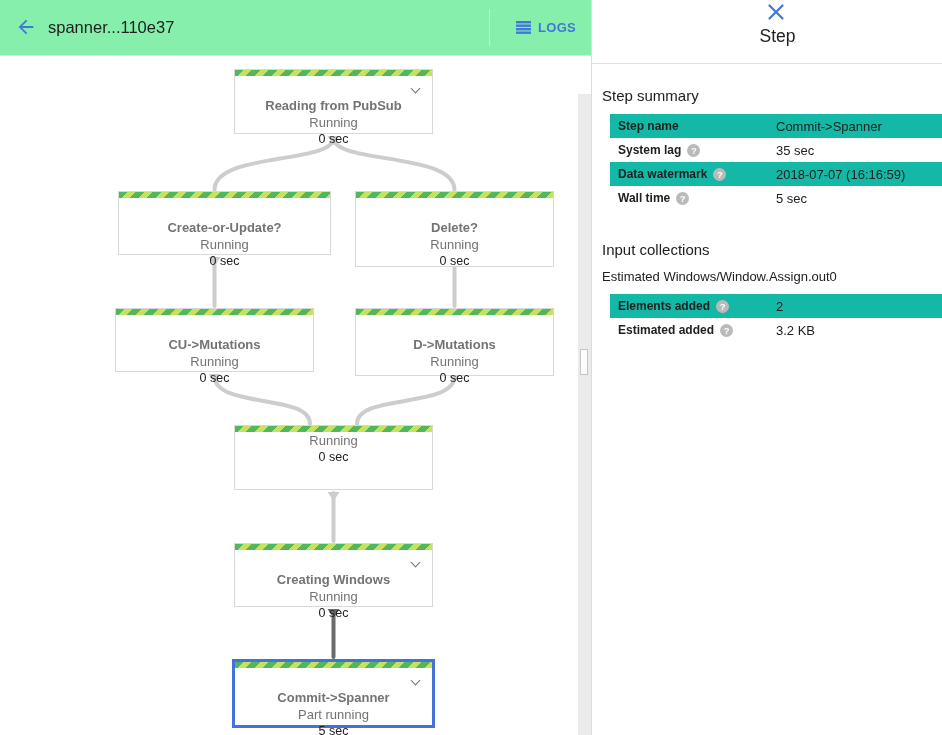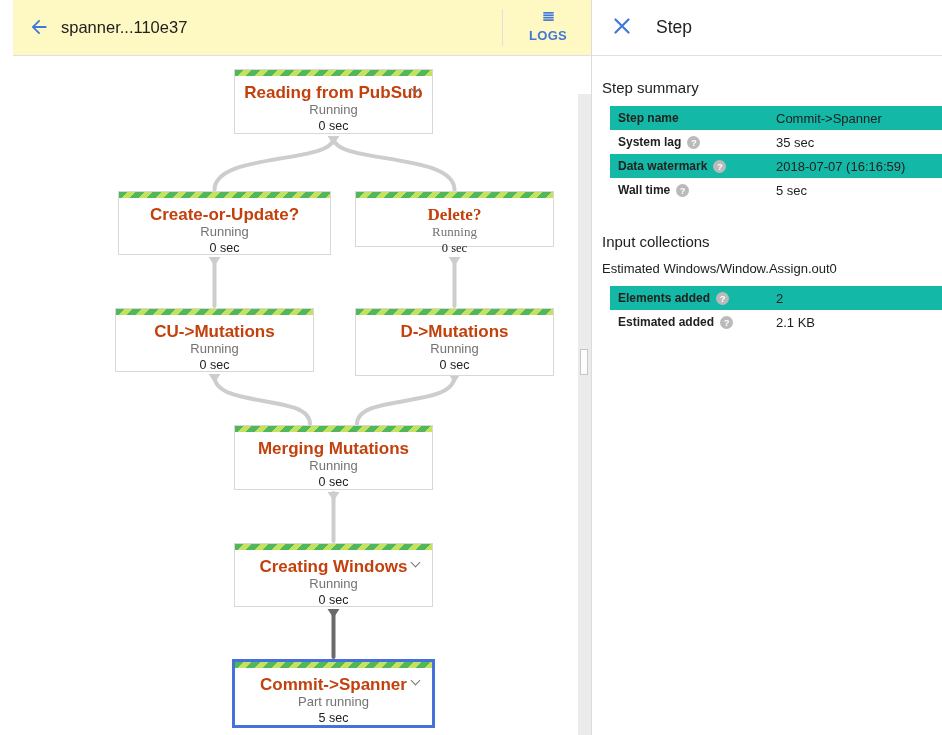--- a/index.html
+++ b/index.html
@@ -1,53 +1,53 @@
 <!DOCTYPE html>
 <html><head>
 <meta charset="utf-8">
 <style>
   * { margin:0; padding:0; box-sizing:border-box; }
   html,body { width:942px; height:735px; background:#fff; overflow:hidden;
               font-family:"Liberation Sans", sans-serif; color:#212121; }
   .wrap { position:relative; width:942px; height:735px; }
 
   
-  .topbar { position:absolute; left:13px; top:0; width:592px; height:56px;
-            background:#fef9c3; border-bottom:1px solid #e0e0e0; }
+  .topbar { position:absolute; left:0; top:0; width:592px; height:56px;
+            background:#86efac; border-bottom:1px solid #e0e0e0; }
   .back-btn { position:absolute; left:12px; top:14px; width:28px; height:28px;
               border:none; background:transparent; cursor:pointer; }
   .job-title { position:absolute; left:48px; top:0; line-height:55px;
                font-size:16.5px; color:#212121; }
   .topbar-divider { position:absolute; left:489px; top:9px; width:1px; height:37px; background:#e0e0e0; }
   .logs-btn { position:absolute; left:506px; top:12px; height:31px; padding:0 10px;
               display:flex; align-items:center; gap:7px; border:none; background:transparent;
               color:#4277da; font-weight:bold; font-size:13px; letter-spacing:.3px; cursor:pointer;
-              font-family:"Liberation Sans", sans-serif;flex-direction:column; }
+              font-family:"Liberation Sans", sans-serif; }
 
   
   .graph-area { position:absolute; left:0; top:56px; width:591px; height:679px; background:#fff; }
   .edges { position:absolute; left:0; top:0; }
   .gnode { position:absolute; background:#fff; border:1px solid #d8d8d8; text-align:center; cursor:pointer; }
   .gnode.selected { border:3px solid #4472da; }
   .stripe { height:6px; width:100%;
             background:repeating-linear-gradient(135deg,#52b75c 0 6px,#c3e25e 6px 12px); }
-  .gnode .ntitle { margin-top:9px; font-size:17px; font-weight:bold; color:#c2410c; line-height:16px; }
+  .gnode .ntitle { margin-top:22px; font-size:13px; font-weight:bold; color:#737373; line-height:16px; }
   .gnode .nstatus { font-size:13px; color:#737373; line-height:17px; }
   .gnode .ntime { font-size:12.5px; color:#212121; line-height:16px; }
   .chev { position:absolute; right:13px; top:15px; width:7px; height:7px;
           border-right:1.7px solid #757575; border-bottom:1.7px solid #757575;
           transform:rotate(45deg); cursor:pointer; }
   .scroll-track { position:absolute; left:578px; top:38px; width:13px; height:641px; background:#ebebeb; }
   .scroll-thumb { position:absolute; left:2px; top:255px; width:8px; height:26px;
                   background:#fdfdfd; border:1px solid #c6c6c6; }
 
   
   .side-panel { position:absolute; left:591px; top:0; width:351px; height:735px;
                 background:#fff; border-left:1px solid #dcdcdc; }
-  .panel-header { height:56px; border-bottom:1px solid #e0e0e0; display:flex; align-items:center; }
+  .panel-header { height:64px; border-bottom:1px solid #e0e0e0; display:flex; align-items:center;flex-direction:column; }
   .close-btn { margin-left:17px; width:26px; height:26px; border:none; background:transparent; cursor:pointer; }
   .panel-title { margin-left:21px; font-size:17.5px; color:#212121; }
   .panel-body { padding:23px 0 0 10px; }
   .sec-heading { font-size:15px; font-weight:normal; color:#212121; }
   .kv-table { margin:10px 0 0 8px; }
   .kv-row { display:flex; align-items:center; height:24px; padding-left:8px; }
   .kv-row.odd { background:#14b8a6; }
   .kv-label { flex:0 0 158px; display:flex; align-items:center; gap:6px;
               font-size:12px; font-weight:bold; color:#212121; }
   .help-icon { display:inline-block; width:13px; height:13px; border-radius:50%;
@@ -111,41 +111,40 @@
           <div class="nstatus">Running</div>
           <div class="ntime">0 sec</div>
           <span class="chev"></span>
         </div>
         <div class="gnode" style="left: 118px; top: 135px; width: 213px; height: 64px;">
           <div class="stripe"></div>
           <div class="ntitle">Create-or-Update?</div>
           <div class="nstatus">Running</div>
           <div class="ntime">0 sec</div>
         </div>
-        <div class="gnode" style="left: 355px; top: 135px; width: 199px; height: 56px; font-family: Liberation Serif, serif;">
+        <div class="gnode" style="left: 355px; top: 135px; width: 199px; height: 76px;">
           <div class="stripe"></div>
           <div class="ntitle">Delete?</div>
           <div class="nstatus">Running</div>
           <div class="ntime">0 sec</div>
         </div>
         <div class="gnode" style="left: 115px; top: 252px; width: 199px; height: 64px;">
           <div class="stripe"></div>
           <div class="ntitle">CU-&gt;Mutations</div>
           <div class="nstatus">Running</div>
           <div class="ntime">0 sec</div>
         </div>
         <div class="gnode" style="left: 355px; top: 252px; width: 199px; height: 68px;">
           <div class="stripe"></div>
           <div class="ntitle">D-&gt;Mutations</div>
           <div class="nstatus">Running</div>
           <div class="ntime">0 sec</div>
         </div>
         <div class="gnode" style="left: 234px; top: 369px; width: 199px; height: 65px;">
           <div class="stripe"></div>
-          <div class="ntitle">Merging Mutations</div>
           <div class="nstatus">Running</div>
           <div class="ntime">0 sec</div>
         </div>
         <div class="gnode" style="left: 234px; top: 487px; width: 199px; height: 64px;">
           <div class="stripe"></div>
           <div class="ntitle">Creating Windows</div>
           <div class="nstatus">Running</div>
           <div class="ntime">0 sec</div>
           <span class="chev"></span>
         </div>
@@ -213,19 +212,19 @@
               <span>Elements added</span>
               <span class="help-icon">?</span>
             </div>
             <div class="kv-value">2</div>
           </div>
           <div class="kv-row">
             <div class="kv-label">
               <span>Estimated added</span>
               <span class="help-icon">?</span>
             </div>
-            <div class="kv-value">2.1 KB</div>
+            <div class="kv-value">3.2 KB</div>
           </div>
         </div>
     </div>
   </div>
 
 </div>
 
 </body></html>

